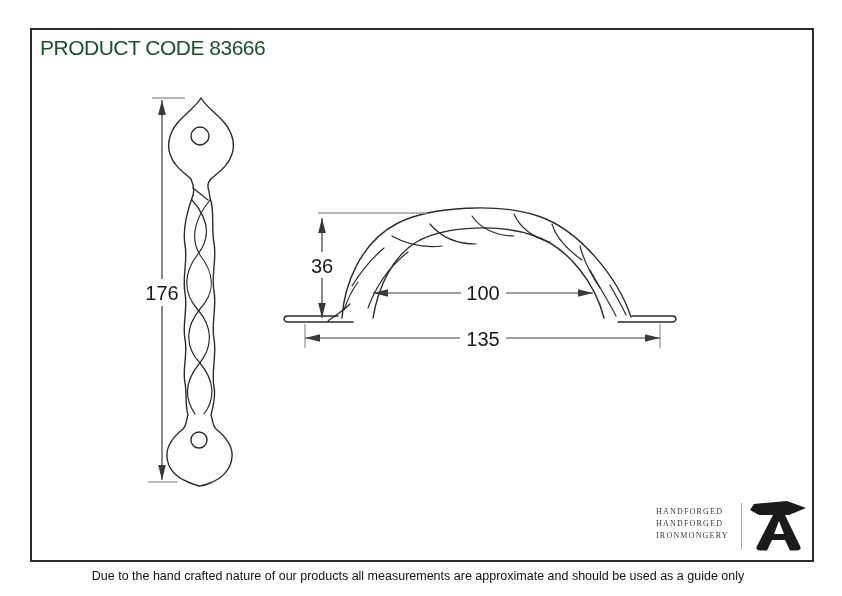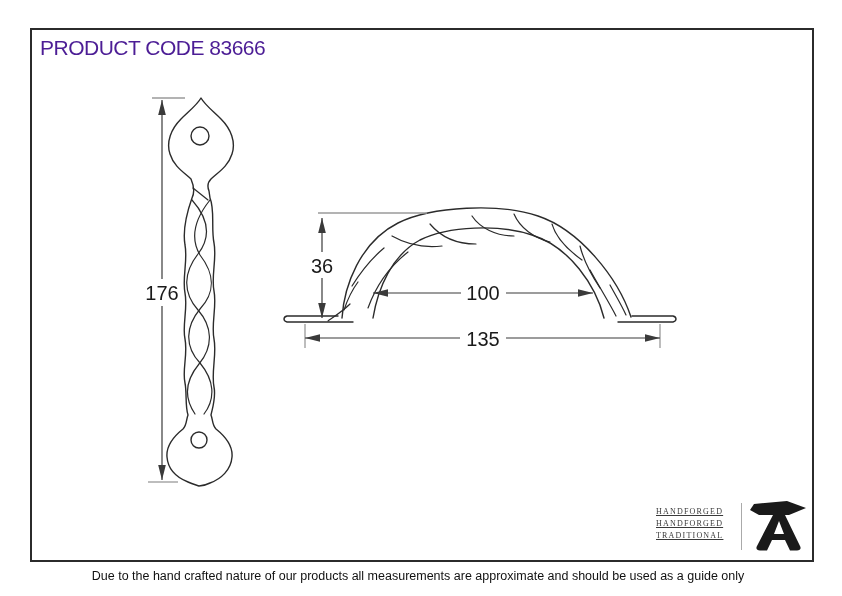--- a/index.html
+++ b/index.html
@@ -6,36 +6,36 @@
   body{
     width:842px;height:596px;position:relative;background:#ffffff;
     font-family:"Liberation Sans",sans-serif;overflow:hidden;
   }
   .frame{
     position:absolute;left:30px;top:28px;width:784px;height:534px;
     border:2px solid #2b2b2b;box-sizing:border-box;background:#fff;
   }
   .product-code{
     position:absolute;left:40px;top:36px;
-    font-size:21px;letter-spacing:-0.5px;color:#4c1d95;
+    font-size:21px;letter-spacing:-0.5px;color:#14532d;
     font-family:"Liberation Sans",sans-serif;
   }
   .view-svg{position:absolute;}
   #front-view{left:140px;top:88px;}
   #side-view{left:280px;top:190px;}
   .outline{fill:none;stroke:#2b2b2b;stroke-width:1.4;stroke-linecap:round;stroke-linejoin:round;}
   .strand{fill:none;stroke:#2b2b2b;stroke-width:1.2;stroke-linecap:round;}
   .dim{fill:none;stroke:#3a3a3a;stroke-width:1.2;}
   .ext{fill:none;stroke:#9a9a9a;stroke-width:1.3;}
   .dim-text{font:20px "Liberation Sans",sans-serif;fill:#1a1a1a;}
   .mask{fill:#ffffff;stroke:none;}
   .branding{
     position:absolute;left:656px;top:506px;width:86px;
     font-family:"Liberation Serif",serif;font-size:8px;letter-spacing:1.2px;
-    color:#3a3a3a;line-height:12px;white-space:nowrap;text-decoration:underline;
+    color:#3a3a3a;line-height:12px;white-space:nowrap;
   }
   .brand-divider{position:absolute;left:741px;top:503px;width:1px;height:47px;background:#aaa;}
   .anvil{position:absolute;left:748px;top:496px;}
   .disclaimer{
     position:absolute;left:0;top:569px;width:836px;text-align:center;
     font-size:12.5px;color:#111;font-family:"Liberation Sans",sans-serif;
   }
 </style>
 </head>
 <body>
@@ -137,21 +137,21 @@
   <path class="ext" d="M25,134 L25,158"></path>
   <path class="ext" d="M380,134 L380,158"></path>
   <path class="dim" d="M25,148 L380,148" marker-start="url(#arrS)" marker-end="url(#arrS)"></path>
   <rect class="mask" x="180" y="135" width="46" height="26"></rect>
   <text class="dim-text" x="203" y="156" text-anchor="middle">135</text>
 </svg>
 
 <div class="branding">
   <div>HANDFORGED</div>
   <div>HANDFORGED</div>
-  <div>TRADITIONAL</div>
+  <div>IRONMONGERY</div>
 </div>
 <div class="brand-divider"></div>
 
 <svg class="anvil" width="60" height="58" viewBox="0 0 60 58">
   <path d="M6,8 L39,5 L58,12 L41,19 L11,19 L2,14 Z" fill="#1a1a1a"></path>
   <path fill-rule="evenodd" fill="#1a1a1a" d="M25,19 L37,19 L52,50 C53.5,53 52,54.5 49,54.5 L42,54.5 L37,44 L24,44 L19,54.5 L12,54.5
            C9,54.5 7.5,53 9,50 Z
            M31,25 L26,38 L36,38 Z"></path>
 </svg>
 

